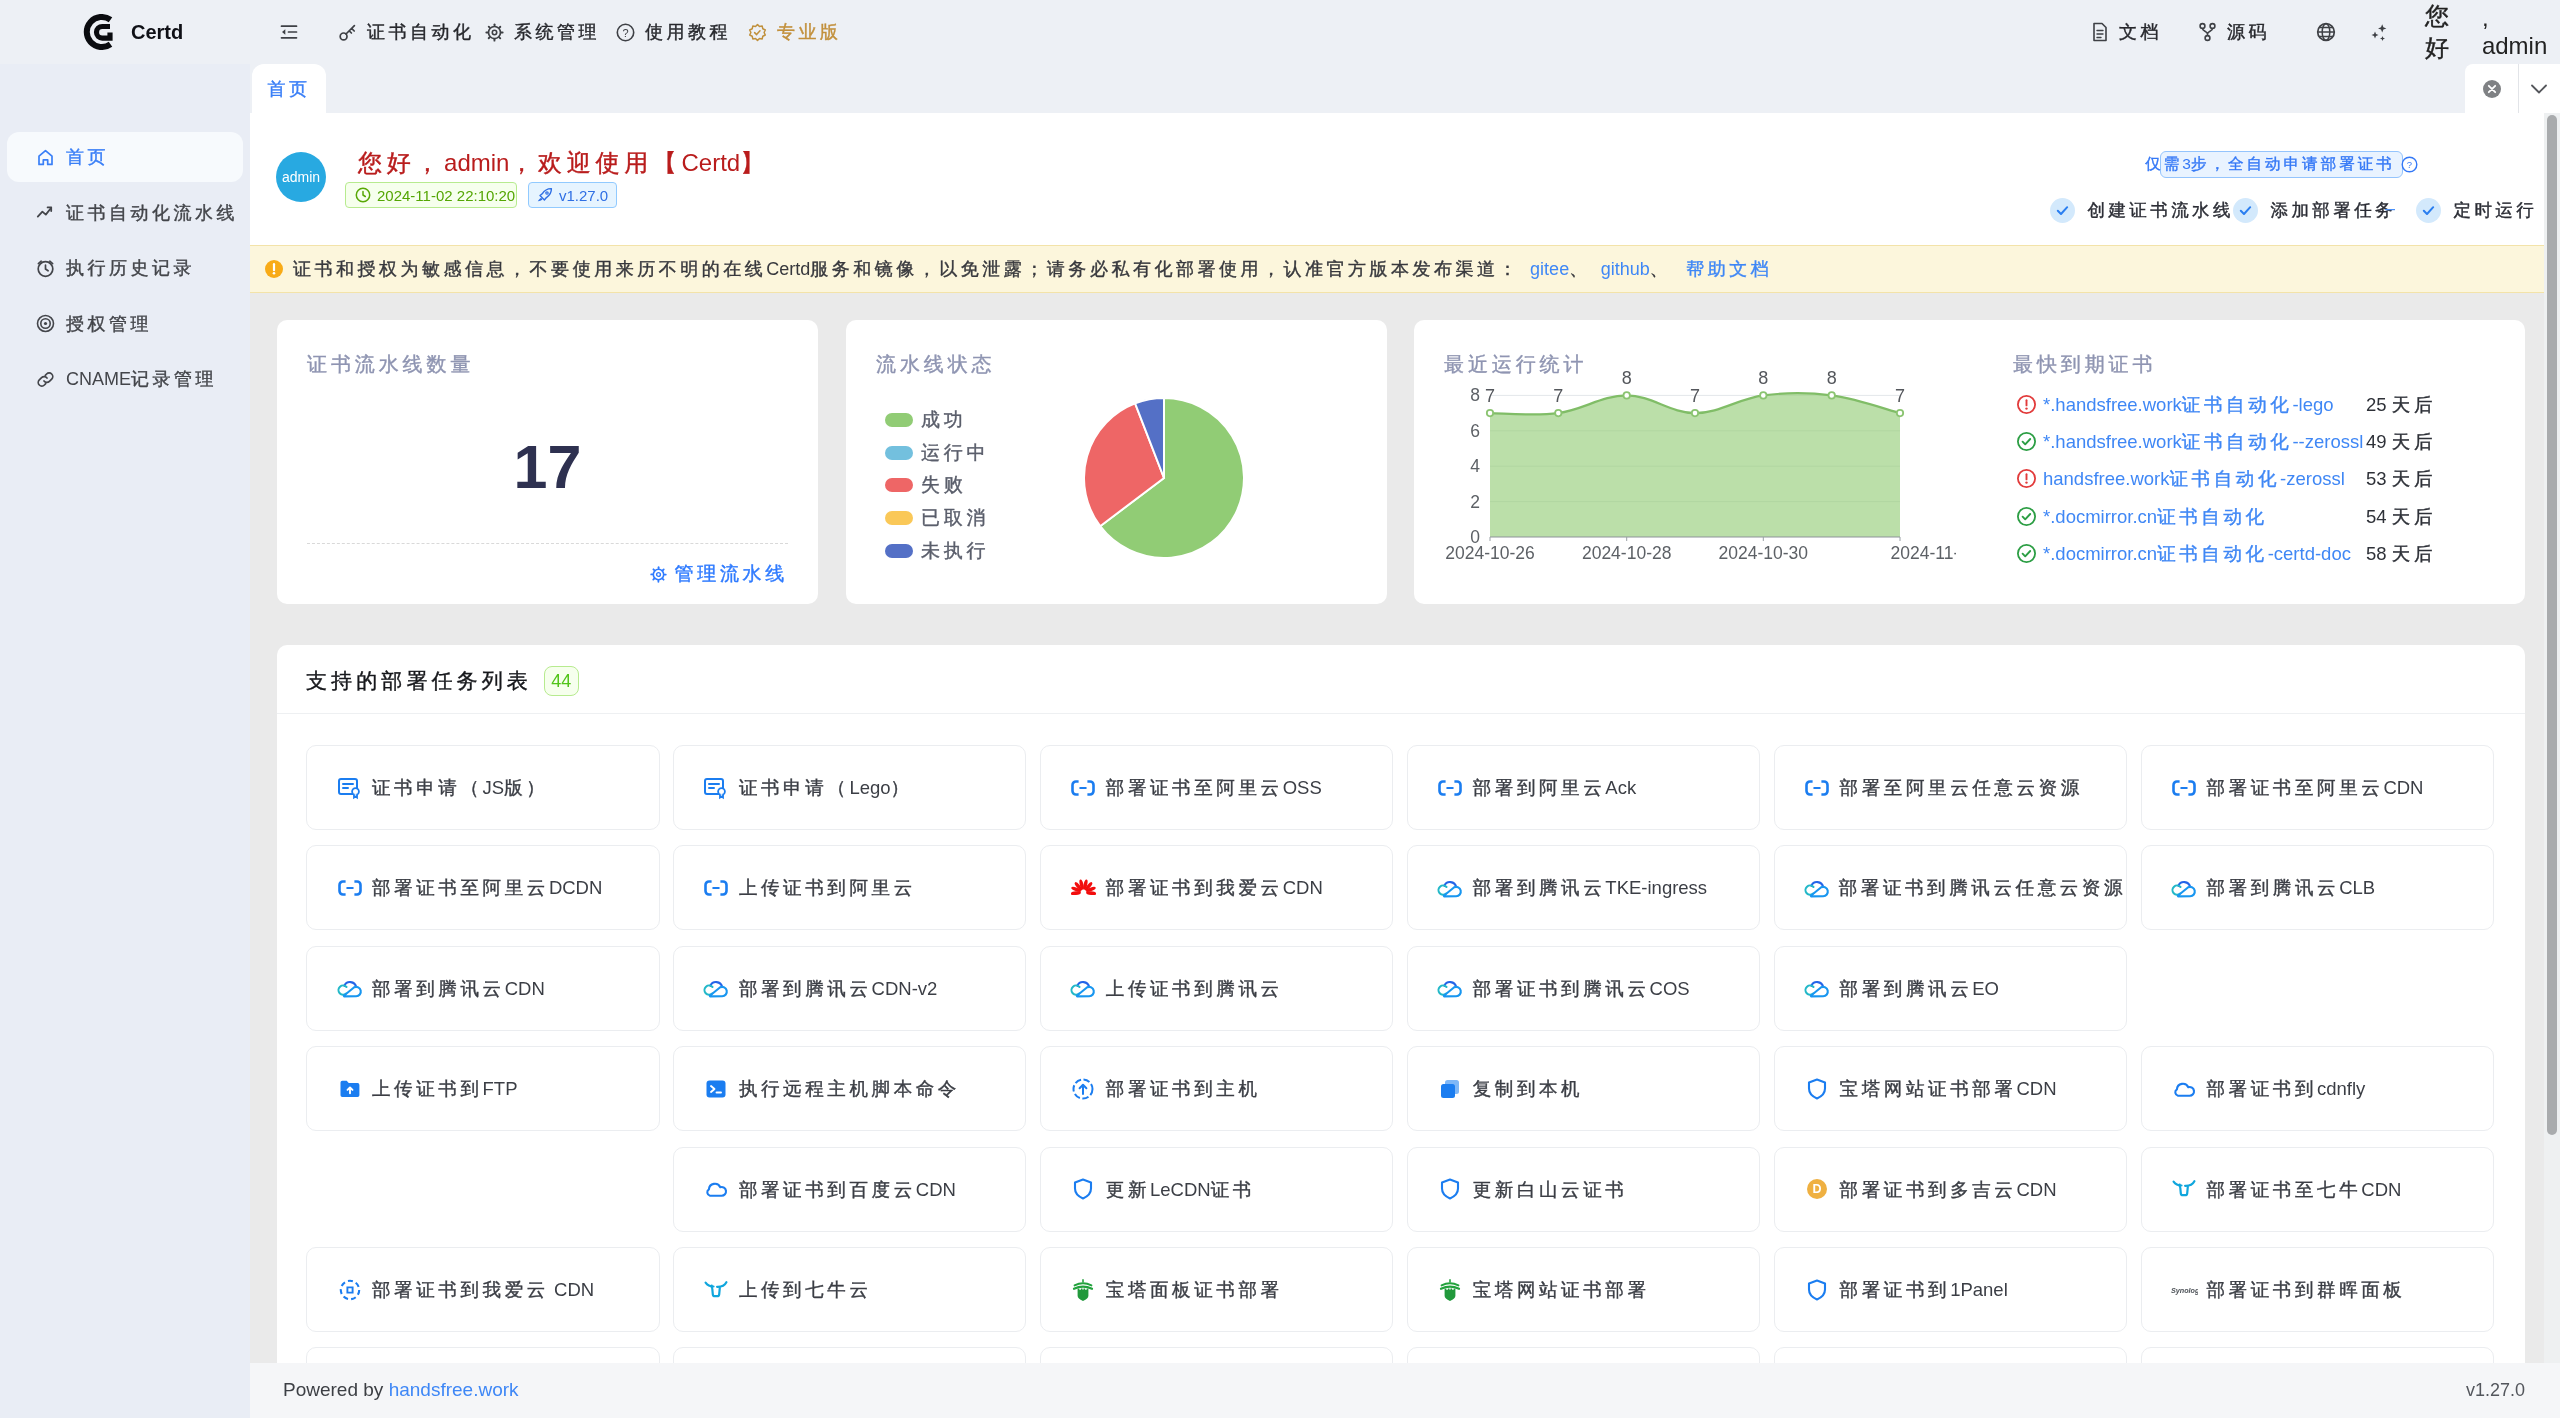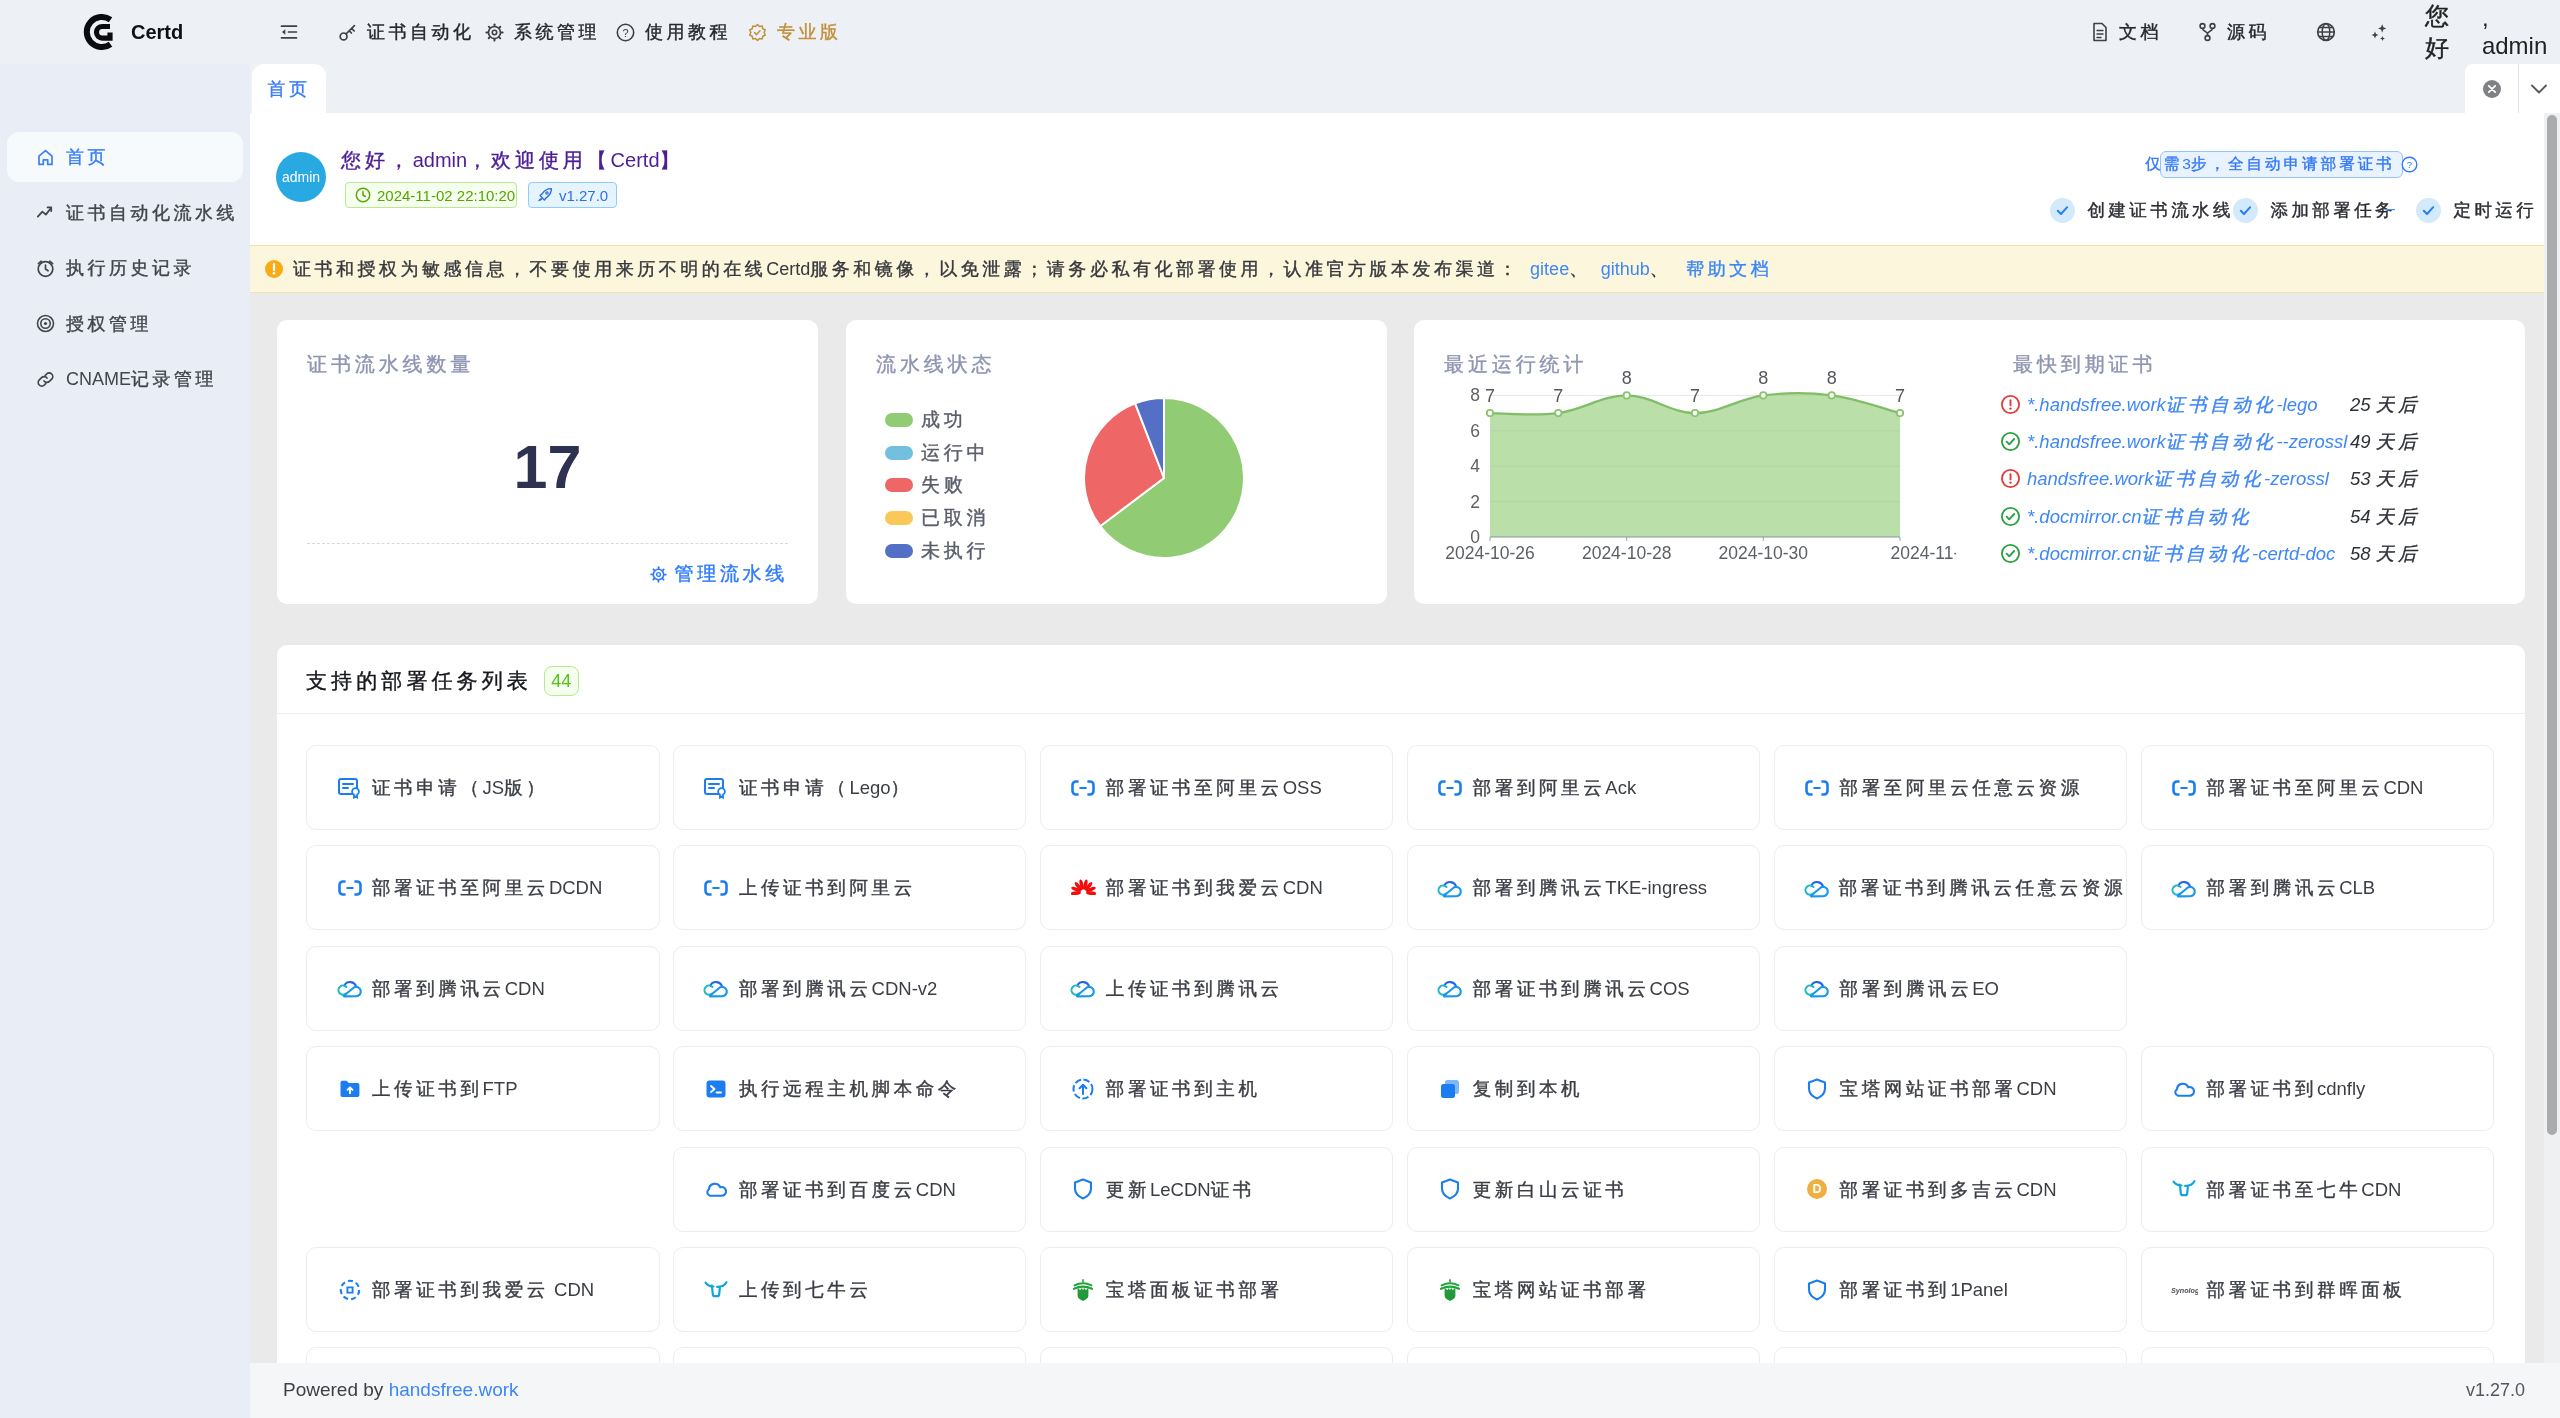--- a/index.html
+++ b/index.html
@@ -18,21 +18,21 @@
 #atab { position:absolute; left:2px; top:0; width:74px; height:49px; background:#fff; border-radius:12px 12px 0 0; color:#3a7ff7; font-size:18px; display:flex; align-items:center; justify-content:center; }
 #tbtns { position:absolute; right:0; top:0; width:95px; height:49px; background:#fff; border-radius:8px 0 0 0; display:flex; align-items:center; }
 #greet { position:absolute; left:250px; top:113px; width:2310px; height:132px; background:#fff; }
 #banner { position:absolute; left:250px; top:245px; width:2310px; height:48px; background:#fcf6dc; border-top:1px solid #f3e3a9; border-bottom:1px solid #f3e3a9; display:flex; align-items:center; font-size:18px; color:#37383d; }
 #banner a { color:#3e87f6; text-decoration:none; }
 .card { position:absolute; top:320px; height:284px; background:#fff; border-radius:10px; }
 .ctitle { position:absolute; left:30px; top:31px; font-size:20px; color:#8f95b2; }
 .cell { position:absolute; width:353.5px; height:85px; background:#fff; border:1px solid #ebedf0; border-radius:10px; display:flex; align-items:center; }
 .ci { margin-left:29px; width:27px; display:flex; justify-content:center; }
 .cl { margin-left:9px; font-size:18.5px; color:#3b3e45; white-space:nowrap; }
-.crow { position:absolute; left:17px; width:481px; height:21px; display:flex; align-items:center;font-style:italic; }
+.crow { position:absolute; left:33px; width:481px; height:21px; display:flex; align-items:center; }
 .cic { display:flex; }
 .clk { margin-left:6px; font-size:18.5px; color:#3f87f5; white-space:nowrap; }
 .cdy { position:absolute; right:61px; font-size:18.5px; color:#2e3138; }
 .step { position:absolute; top:84.5px; height:25px; display:flex; align-items:center; }
 .sck { display:flex; }
 .slb { margin-left:13px; font-size:17.5px; color:#2b2d35; }
 .sdash { position:absolute; left:2135px; top:85px; color:#4a90f8; font-size:18px; }
 .axt { font-size:17.5px; fill:#5d6166; font-family:"Liberation Sans",sans-serif; }
 .plt { font-size:18px; fill:#54575c; font-family:"Liberation Sans",sans-serif; }
 .hnav { font-size:18px; color:#27282d; margin-left:10px; }
@@ -182,21 +182,21 @@
   <span style="width:1px;height:49px;background:#e2e4e8;margin-left:16px"></span>
   <span style="margin-left:9px;display:flex">
         <svg width="22" height="22" viewBox="0 0 22 22" fill="none">
           <path d="M4 7.5l7 7 7-7" stroke="#55575c" stroke-width="1.8" stroke-linecap="round" stroke-linejoin="round"></path>
         </svg>
       </span>
     </div>
 </div>
 <div id="greet">
   <div class="abs" style="left:26px;top:39px;width:50px;height:50px;border-radius:50%;background:#28a9e1;color:#fff;font-size:14px;display:flex;align-items:center;justify-content:center">admin</div>
-  <div class="abs" style="left:91px;top:34px;font-size:20px;color:#4c1d95"><span class="cj">您好，</span>admin<span class="cj">，欢迎使用【</span>Certd<span class="cj">】</span></div>
+  <div class="abs" style="left:108px;top:34px;font-size:24px;color:#b91c1c"><span class="cj">您好，</span>admin<span class="cj">，欢迎使用【</span>Certd<span class="cj">】</span></div>
   <div class="abs" style="left:95px;top:69px;width:172px;height:26px;border:1px solid #b7eb8f;background:#f6ffed;border-radius:4px;display:flex;align-items:center">
       <span style="margin-left:9px;display:flex">
         <svg width="16" height="16" viewBox="0 0 16 16" fill="none">
           <circle cx="8" cy="8" r="6.7" stroke="#58a806" stroke-width="1.5"></circle>
           <path d="M8 4.6V8l2.3 1.5" stroke="#58a806" stroke-width="1.5" stroke-linecap="round"></path>
         </svg>
       </span>
       <span style="margin-left:6px;font-size:15px;color:#54a604;white-space:nowrap">2024-11-02 22:10:20</span>
     </div>
   <div class="abs" style="left:278px;top:69px;width:89px;height:26px;border:1px solid #91caff;background:#e6f4ff;border-radius:4px;display:flex;align-items:center">

